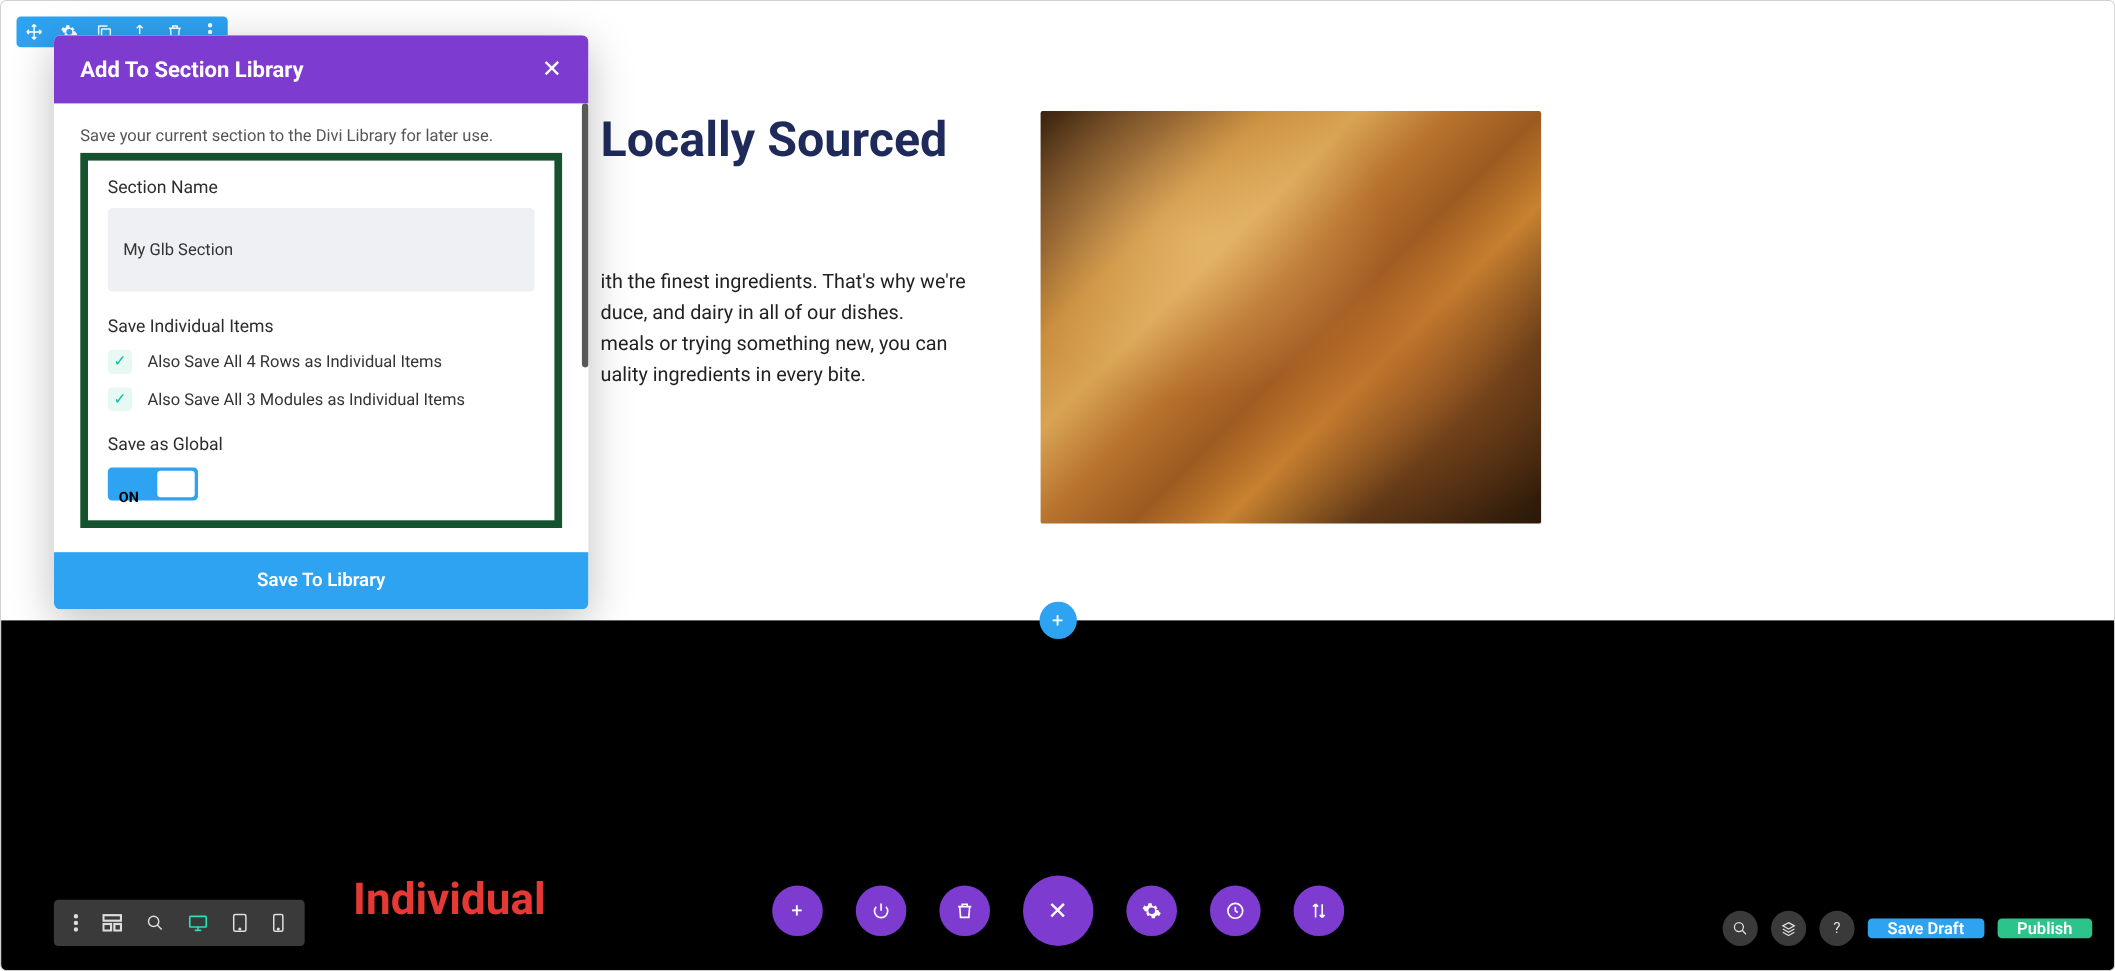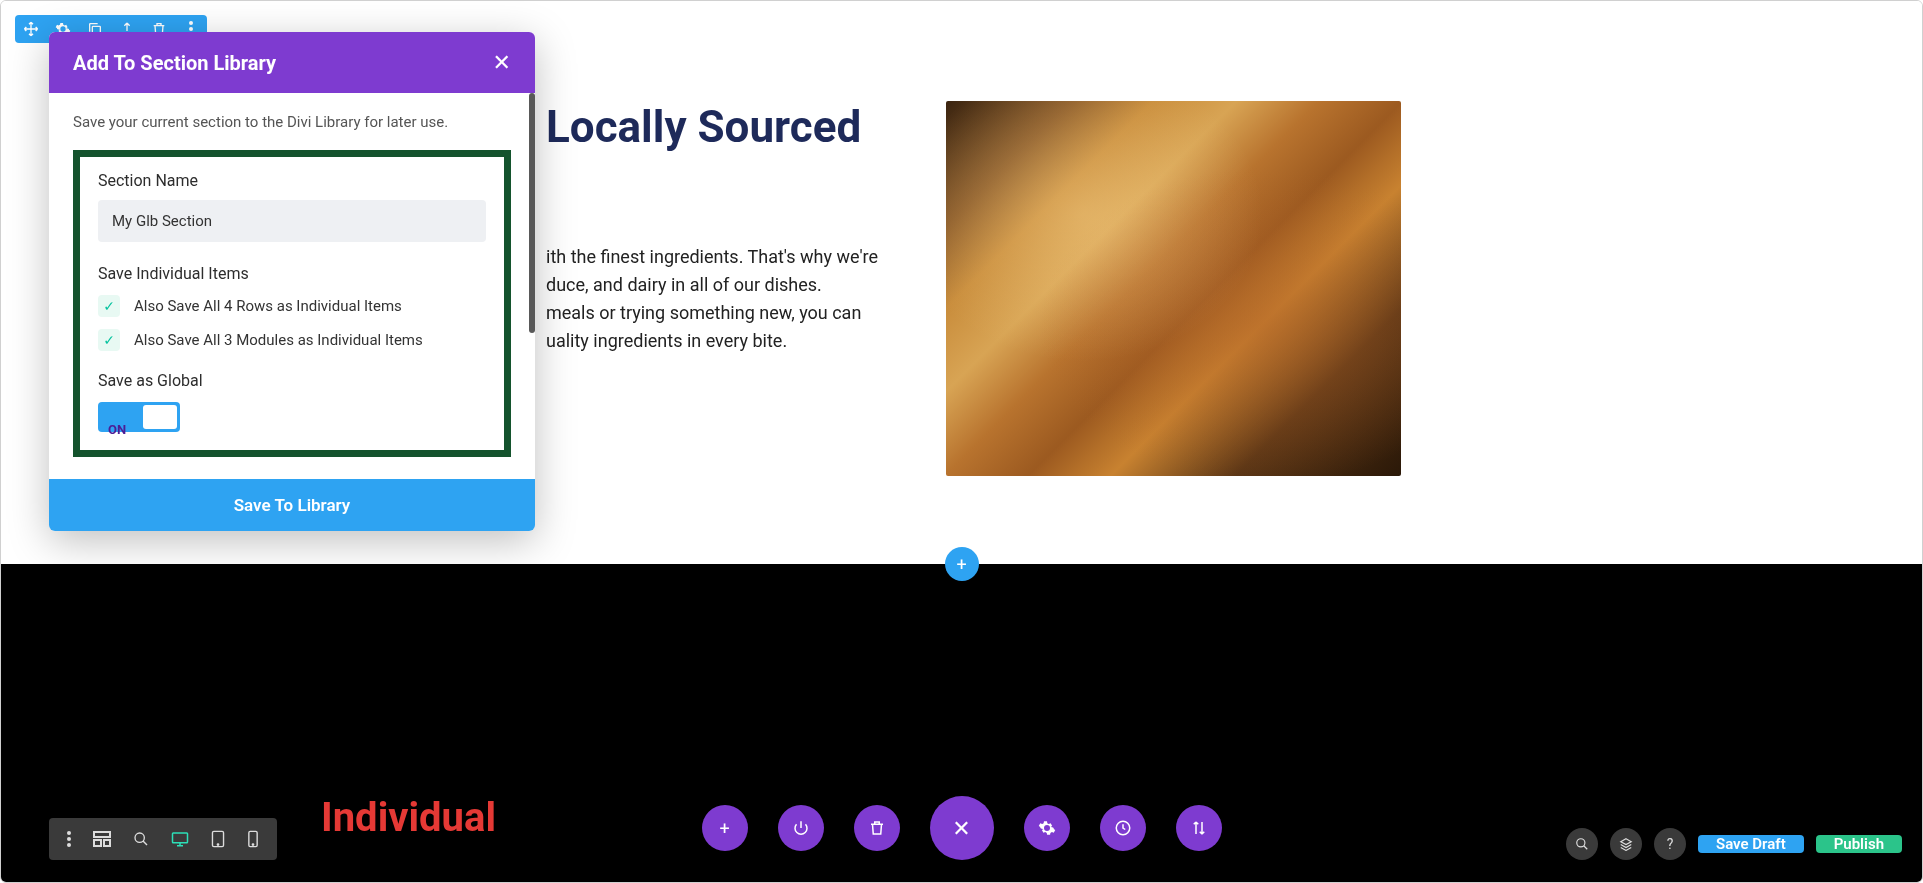--- a/index.html
+++ b/index.html
@@ -24,30 +24,30 @@
 
 
 .add-section-btn { position: absolute; left: 50%; top: -17px; transform: translateX(-50%); width: 34px; height: 34px; border-radius: 50%; background: #2ea3f2; color: #fff; display:flex; align-items:center; justify-content:center; font-size: 18px; cursor:pointer; }
 
 
 .modal { position: absolute; left: 48px; top: 31px; width: 486px; background: #fff; border-radius: 6px; box-shadow: 0 10px 40px rgba(0,0,0,.25); z-index: 10; overflow: hidden; }
 .modal-header { background: #7e3bd0; color: #fff; padding: 18px 24px; display: flex; align-items: center; justify-content: space-between; }
 .modal-header h2 { font-size: 20px; font-weight: 700; }
 .modal-close { font-size: 22px; cursor: pointer; color: #fff; }
 .modal-body { padding: 18px 24px 22px; position: relative; }
-.modal-intro { font-size: 15px; color: #555; line-height: 1.5; margin-bottom: 16px; }
+.modal-intro { font-size: 15px; color: #555; line-height: 1.5; margin-bottom: 4px; }
 .redbox { border: 7px solid #14532d; padding: 14px 18px 18px; }
 .field-label { font-size: 16px; color: #2d2d2d; margin-bottom: 10px; }
-.text-input { width: 100%; background: #eef0f3; border: none; padding: 12px 14px; font-size: 15px; color: #333; border-radius: 4px; margin-bottom: 22px; }
+.text-input { width: 100%; background: #eef0f3; border: none; padding: 29px 14px; font-size: 15px; color: #333; border-radius: 4px; margin-bottom: 22px; }
 .sub-label { font-size: 16px; color: #2d2d2d; margin-bottom: 12px; }
 .check-row { display: flex; align-items: center; gap: 14px; margin-bottom: 12px; }
 .checkbox { width: 22px; height: 22px; background: #e8f9f3; border-radius: 4px; display: flex; align-items: center; justify-content: center; color: #06c39f; font-size: 14px; cursor: pointer; }
 .check-text { font-size: 15px; color: #333; }
 .toggle { margin-top: 8px; width: 82px; height: 30px; border-radius: 4px; background: #2ea3f2; position: relative; cursor: pointer; display:flex; align-items:center; }
-.toggle-label { color:#4c1d95; font-size:13px; font-weight:700; margin-left:10px;margin-top:25px; }
+.toggle-label { color:#000000; font-size:13px; font-weight:700; margin-left:10px;margin-top:25px; }
 .toggle-knob { position:absolute; right:3px; top:3px; width:34px; height:24px; background:#fff; border-radius:3px; }
 .modal-scrollhint { position:absolute; right:0; top:0; width:6px; height:240px; background:#595959; border-radius:3px; }
 .modal-action { background:#2ea3f2; color:#fff; text-align:center; padding:16px; font-size:17px; font-weight:600; cursor:pointer; }
 
 
 .device-bar { position:absolute; left:48px; bottom:22px; display:flex; gap:22px; background:#3a3a3a; border-radius:4px; padding:12px 18px; align-items:center; z-index:20; }
 .device-bar .dv { color:#ddd; cursor:pointer; display:flex; align-items:center; justify-content:center; }
 .device-bar .dv.active { color:#2ce0b8; }
 
 

